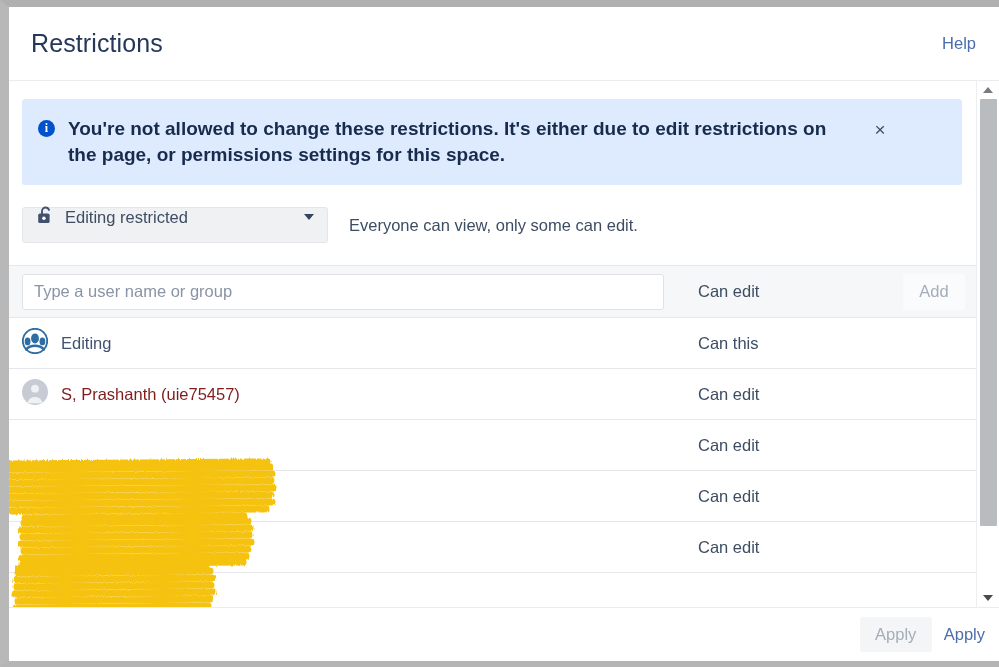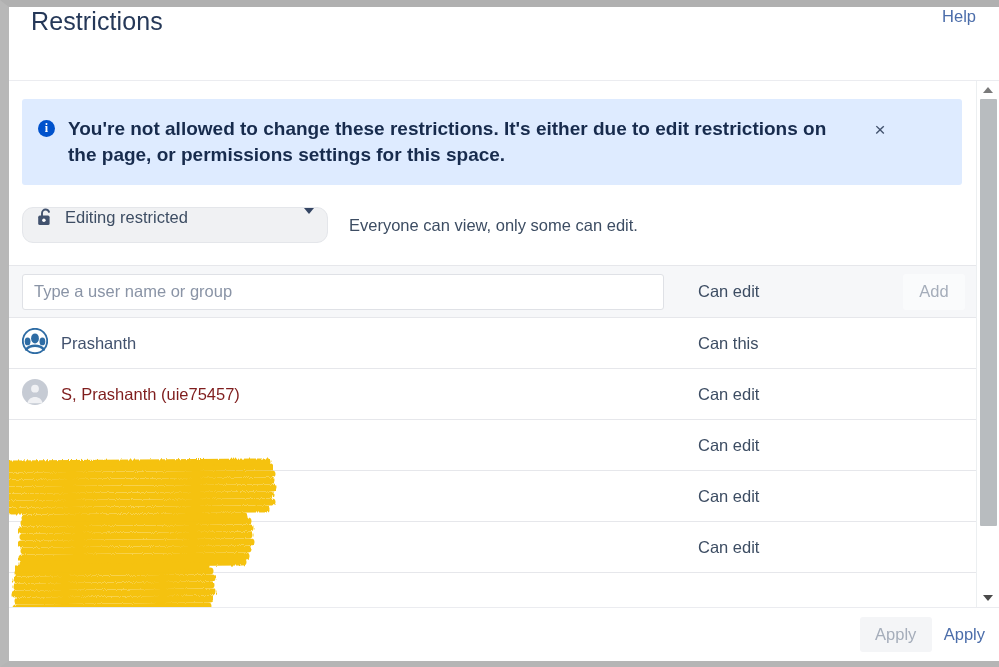--- a/index.html
+++ b/index.html
@@ -27,21 +27,21 @@
     height: 654px;
     background: #ffffff;
     display: flex;
     flex-direction: column;
   }
 
   
   .dlg-header {
     flex: 0 0 74px;
     display: flex;
-    align-items: flex-start;
+    align-items: center;
     justify-content: space-between;
     padding: 0 23px 0 22px;
     border-bottom: 1px solid #ebecf0;
     background: #fff;
   }
   .dlg-title {
     font-size: 25px;
     color: #253858;
     letter-spacing: .1px;
     font-weight: 400;
@@ -112,26 +112,26 @@
   }
 
   
   .mode-row {
     display: flex;
     align-items: center;
     margin: 22px 0 0 13px;
   }
   .mode-select {
     display: flex;
-    align-items: flex-start;
+    align-items: center;
     width: 306px;
     height: 36px;
     background: #f0f1f3;
     border: 1px solid #e4e6ea;
-    border-radius: 11px;
+    border-radius: 3px;
     padding: 0 10px 16px 14px;
     cursor: pointer;
     position: relative;
   }
   .lock-icon { flex: 0 0 auto; margin-right: 11px; display:block; }
   .mode-label {
     flex: 1 1 auto;
     font-size: 16.5px;
     color: #3d4d63;
   }
@@ -336,21 +336,21 @@
             <div class="col-name">
               <span class="avatar">
                 <svg width="26" height="26" viewBox="0 0 26 26" xmlns="http://www.w3.org/2000/svg">
                   <circle cx="13" cy="13" r="12.2" fill="none" stroke="#2e6ca4" stroke-width="1.9"></circle>
                   <ellipse cx="13" cy="10.4" rx="3.9" ry="5" fill="#2e6ca4"></ellipse>
                   <ellipse cx="5.6" cy="13.4" rx="2.9" ry="3.9" fill="#2e6ca4"></ellipse>
                   <ellipse cx="20.4" cy="13.4" rx="2.9" ry="3.9" fill="#2e6ca4"></ellipse>
                   <path d="M4.2 21.4c2.1-2.4 5.2-3.6 8.8-3.6s6.7 1.2 8.8 3.6" fill="none" stroke="#2e6ca4" stroke-width="2.6" stroke-linecap="round"></path>
                 </svg>
               </span>
-              <span class="entity-name">Prashanth</span>
+              <span class="entity-name">Editing</span>
             </div>
             <div class="col-perm">Can this</div>
             <div class="col-action"></div>
           </div>
 
           <div class="rrow">
             <div class="col-name">
               <span class="avatar">
                 <svg width="26" height="26" viewBox="0 0 26 26" xmlns="http://www.w3.org/2000/svg">
                   <circle cx="13" cy="13" r="13" fill="#c6cbd4"></circle>

